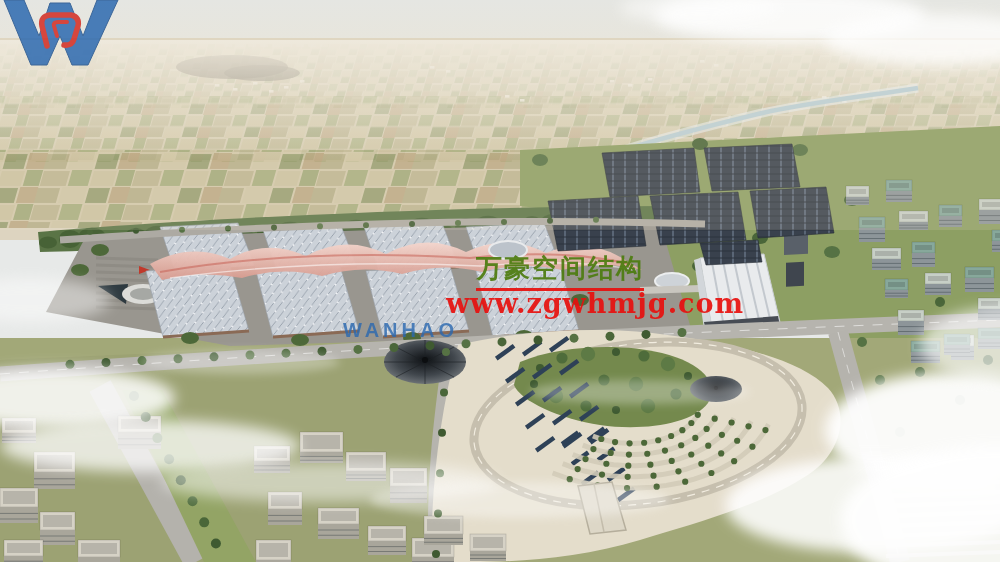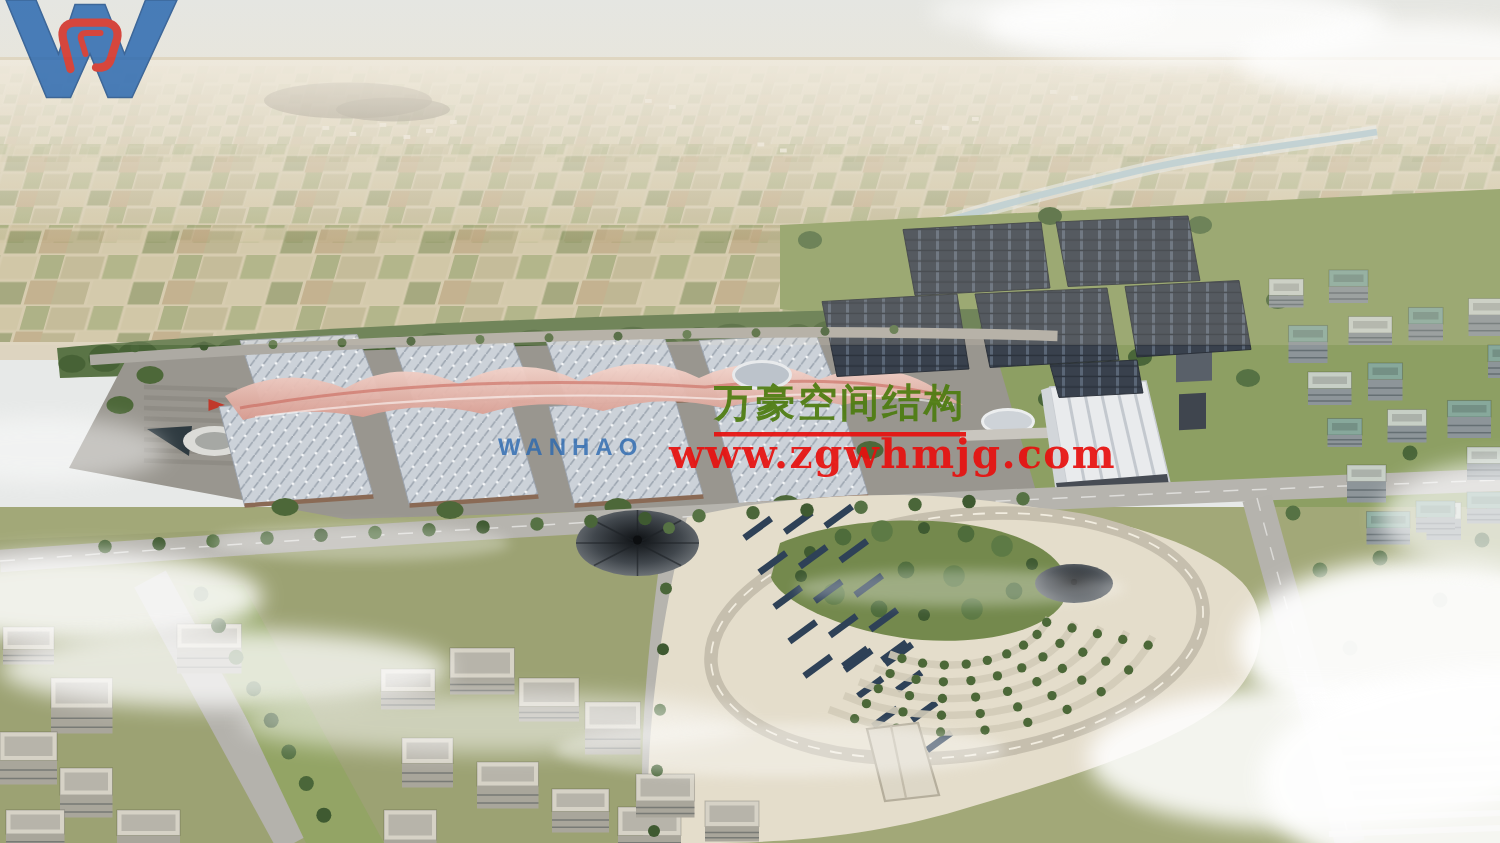--- a/index.html
+++ b/index.html
@@ -1,22 +1,22 @@
 <!DOCTYPE html>
 <html><head>
 <meta charset="utf-8">
 <style>
   html,body{margin:0;padding:0;background:#1b1b1b;}
   .stage{position:relative;width:1000px;height:562px;overflow:hidden;background:#e7e9e8;
          font-family:"Liberation Sans",sans-serif;}
   .stage svg{position:absolute;left:0;top:0;}
   .wm{position:absolute;pointer-events:none;}
   .wm-logo{left:334px;top:241px;width:122px;opacity:.84;}
-  .wm-logo-text{position:absolute;left:332px;top:290px;width:126px;text-align:left;
-    font-weight:bold;font-size:16px;letter-spacing:4px;opacity:.8;
+  .wm-logo-text{position:absolute;left:332px;top:319px;width:126px;text-align:right;
+    font-weight:bold;font-size:20px;letter-spacing:4px;opacity:.8;
     font-family:"Liberation Sans",sans-serif;}
   .wm-cn{left:476px;top:251px;font-size:26px;font-weight:bold;letter-spacing:2px;
     border-bottom:3px solid #e8100e;padding-bottom:2px;opacity:.92;
     font-family:"DejaVu Sans",sans-serif;}
   .wm-url{left:446px;top:288px;font-size:27px;font-weight:bold;letter-spacing:1px;opacity:.92;
     font-family:"DejaVu Serif","Liberation Serif",serif;}
 </style>
 </head>
 <body>
 

